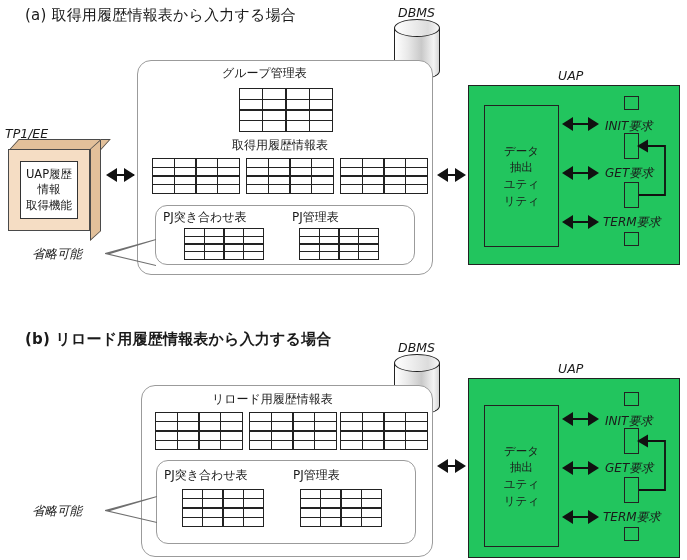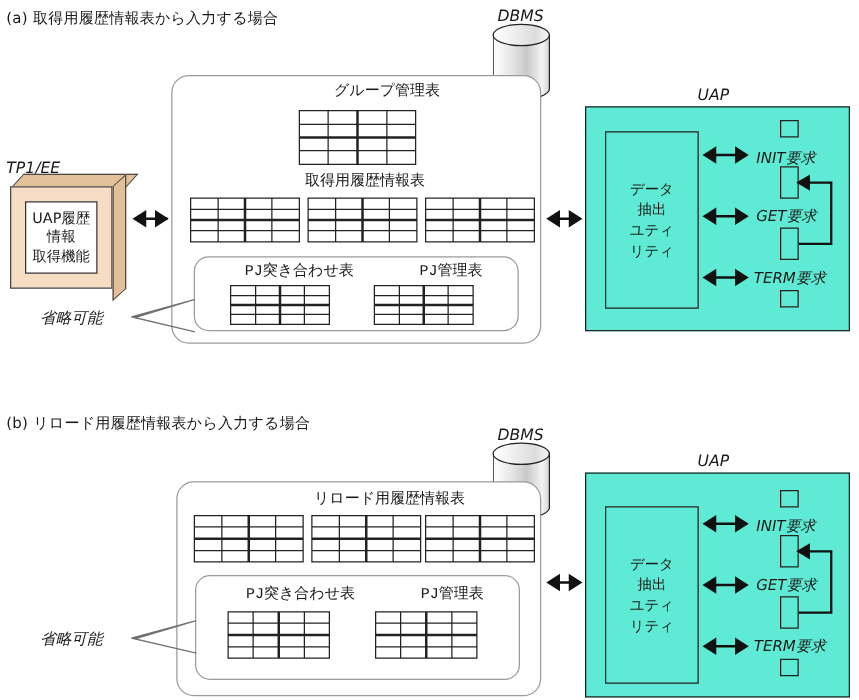--- a/index.html
+++ b/index.html
@@ -2,30 +2,30 @@
 <html><head>
 <meta charset="utf-8">
 <style>
   html,body{margin:0;padding:0;background:#ffffff;}
   body{
     width:687px;height:560px;position:relative;overflow:hidden;
     font-family:"DejaVu Sans","Liberation Sans",sans-serif;
     color:#1a1a1a;
   }
   .abs{position:absolute;}
-  .cap{font-size:12px;letter-spacing:.2px;white-space:nowrap;}
-  .lbl{font-size:12px;white-space:nowrap;text-align:right;line-height:1.25;font-family:Liberation Mono, monospace;}
+  .cap{font-size:15px;letter-spacing:.2px;white-space:nowrap;margin-left:20px;}
+  .lbl{font-size:12px;white-space:nowrap;text-align:left;line-height:1.25;}
   .lbl-sm{font-size:11.5px;white-space:nowrap;font-style:italic;}
 
   
   .rbox{border:1.2px solid #9b9b9b;border-radius:14px;background:#fff;box-sizing:border-box;}
   .rbox-in{border:1.2px solid #9b9b9b;border-radius:12px;background:#fff;box-sizing:border-box;}
 
   
-  .sqbox{border:1.4px solid #222;background:#5eead4;box-sizing:border-box;}
+  .sqbox{border:1.4px solid #222;background:#22c55e;box-sizing:border-box;}
 
   
   .tbl{display:grid;grid-template-columns:repeat(4,1fr);grid-template-rows:repeat(4,1fr);
        background:#222;gap:1.3px;padding:1.3px;box-sizing:border-box;}
   .tbl > i{background:#fff;display:block;}
 
   
   .box3d{position:absolute;text-decoration:underline;}
   .box3d .front{position:absolute;left:0;top:10px;width:82px;height:82px;background:#f5ddc4;border:1.2px solid #4a4a4a;box-sizing:border-box;}
   .box3d .top{position:absolute;left:0;top:0;width:92px;height:12px;background:#e2c09a;border:1.2px solid #4a4a4a;box-sizing:border-box;
@@ -95,21 +95,21 @@
     <i></i>
     <i></i>
     <i></i>
     <i></i>
     <i></i>
     <i></i>
     <i></i>
     <i></i>
 </div>
 
-<div class="abs lbl" style="left:204px;top:138px;width:136px;">取得用履歴情報表</div>
+<div class="abs lbl" style="left:232px;top:138px;width:136px;">取得用履歴情報表</div>
 <div class="abs tbl" style="left:152px;top:158px;width:88px;height:36px;">
   <i></i>
     <i></i>
     <i></i>
     <i></i>
     <i></i>
     <i></i>
     <i></i>
     <i></i>
     <i></i>
@@ -238,21 +238,21 @@
   <div class="ahead ah-l abs" style="left:562px;top:166px;"></div>
   <div class="shaftH" style="left:572px;top:172px;width:18px;"></div>
   <div class="ahead ah-r abs" style="left:588px;top:166px;"></div>
 </div>
 <div>
   <div class="ahead ah-l abs" style="left:562px;top:215px;"></div>
   <div class="shaftH" style="left:572px;top:221px;width:18px;"></div>
   <div class="ahead ah-r abs" style="left:588px;top:215px;"></div>
 </div>
 
-<div class="abs cap" style="left:5px;top:330px;">(b) リロード用履歴情報表から入力する場合</div>
+<div class="abs cap" style="left:5px;top:330px;font-weight:bold;">(b) リロード用履歴情報表から入力する場合</div>
 
 <div class="abs lbl-sm" style="left:398px;top:340px;font-size:12.5px;">DBMS</div>
 <div class="cyl" style="left:394px;top:354px;width:48px;height:64px;">
   <div class="body"></div>
   <div class="lid"></div>
 </div>
 
 <div class="abs rbox" style="left:141px;top:385px;width:292px;height:172px;"></div>
 
 <div class="abs lbl" style="left:212px;top:392px;width:160px;">リロード用履歴情報表</div>

